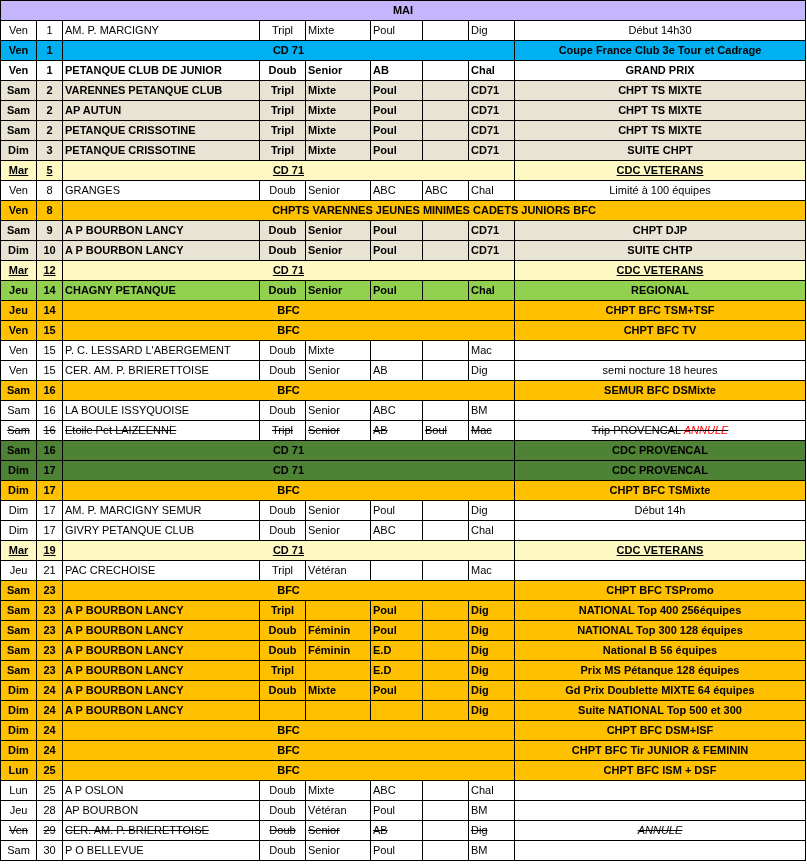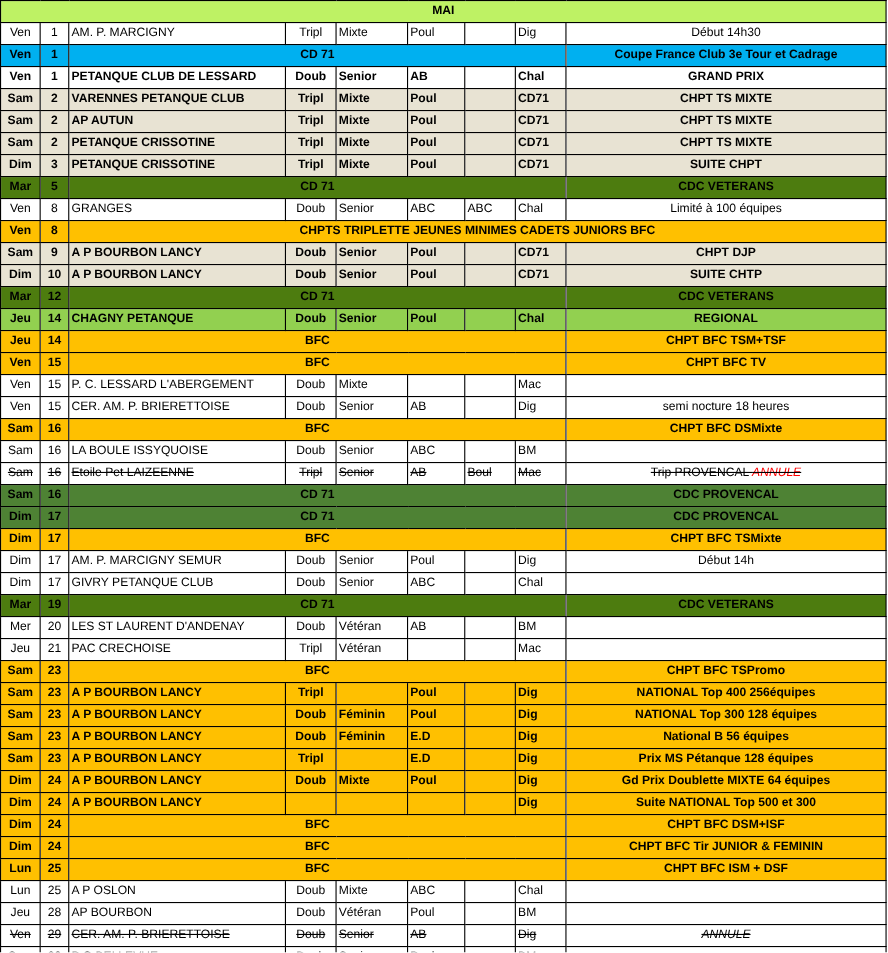--- a/index.html
+++ b/index.html
@@ -39,38 +39,38 @@
   col.c-num   { width: 26px; }
   col.c-club  { width: 197px; }
   col.c-type  { width: 46px; }
   col.c-cat   { width: 65px; }
   col.c-a     { width: 52px; }
   col.c-b     { width: 46px; }
   col.c-org   { width: 46px; }
   col.c-note  { width: 291px; }
 
   .title-row td {
-    background: #bef264;
+    background: #c4b5fd;
     color: #ff0000;
     font-weight: bold;
     text-align: center;
     font-size: 12px;
     height: 17px;
   }
   .ctr { text-align: center; }
   .left { text-align: left; }
   .bold { font-weight: bold; }
   .strike { text-decoration: line-through; }
   .red { color: #ff0000; font-style: italic; }
 
   
   .bg-white  { background: #ffffff; }
   .bg-cyan   { background: #00b0f0; }
   .bg-beige  { background: #e8e3d3; }
-  .bg-tan    { background: #4d7c0f; }
+  .bg-tan    { background: #fef9c3; text-decoration: underline; }
   .bg-orange { background: #ffc000; }
   .bg-green  { background: #92d050; }
   .bg-dgreen { background: #4e8234; }
 
   .txt-white { color: #ffffff; }
 
   .span-note { text-align: center; font-weight: bold; }
 </style>
 </head>
 <body>
@@ -105,21 +105,21 @@
         </tr>
         <tr>
           <td class="bg-cyan bold ctr">Ven</td>
           <td class="bg-cyan bold ctr">1</td>
           <td class="bg-cyan bold ctr" colspan="6">CD 71</td>
           <td class="bg-cyan bold span-note">Coupe France Club 3e Tour et Cadrage</td>
         </tr>
         <tr>
           <td class="bg-white bold ctr">Ven</td>
           <td class="bg-white bold ctr">1</td>
-          <td class="bg-white bold left">PETANQUE CLUB DE LESSARD</td>
+          <td class="bg-white bold left">PETANQUE CLUB DE JUNIOR</td>
           <td class="bg-white bold ctr">Doub</td>
           <td class="bg-white bold left">Senior</td>
           <td class="bg-white bold left">AB</td>
           <td class="bg-white bold left"></td>
           <td class="bg-white bold left">Chal</td>
           <td class="bg-white bold ctr">GRAND PRIX</td>
         </tr>
         <tr>
           <td class="bg-beige bold ctr">Sam</td>
           <td class="bg-beige bold ctr">2</td>
@@ -177,21 +177,21 @@
           <td class="bg-white ctr">Doub</td>
           <td class="bg-white left">Senior</td>
           <td class="bg-white left">ABC</td>
           <td class="bg-white left">ABC</td>
           <td class="bg-white left">Chal</td>
           <td class="bg-white ctr">Limité à 100 équipes</td>
         </tr>
         <tr>
           <td class="bg-orange bold ctr">Ven</td>
           <td class="bg-orange bold ctr">8</td>
-          <td class="bg-orange bold span-note" colspan="7">CHPTS TRIPLETTE JEUNES MINIMES CADETS JUNIORS BFC</td>
+          <td class="bg-orange bold span-note" colspan="7">CHPTS VARENNES JEUNES MINIMES CADETS JUNIORS BFC</td>
         </tr>
         <tr>
           <td class="bg-beige bold ctr">Sam</td>
           <td class="bg-beige bold ctr">9</td>
           <td class="bg-beige bold left">A P BOURBON LANCY</td>
           <td class="bg-beige bold ctr">Doub</td>
           <td class="bg-beige bold left">Senior</td>
           <td class="bg-beige bold left">Poul</td>
           <td class="bg-beige bold left"></td>
           <td class="bg-beige bold left">CD71</td>
@@ -256,21 +256,21 @@
           <td class="bg-white left">Senior</td>
           <td class="bg-white left">AB</td>
           <td class="bg-white left"></td>
           <td class="bg-white left">Dig</td>
           <td class="bg-white ctr">semi nocture  18 heures</td>
         </tr>
         <tr>
           <td class="bg-orange bold ctr">Sam</td>
           <td class="bg-orange bold ctr">16</td>
           <td class="bg-orange bold ctr" colspan="6">BFC</td>
-          <td class="bg-orange bold span-note">CHPT BFC DSMixte</td>
+          <td class="bg-orange bold span-note">SEMUR BFC DSMixte</td>
         </tr>
         <tr>
           <td class="bg-white ctr">Sam</td>
           <td class="bg-white ctr">16</td>
           <td class="bg-white left">LA BOULE  ISSYQUOISE</td>
           <td class="bg-white ctr">Doub</td>
           <td class="bg-white left">Senior</td>
           <td class="bg-white left">ABC</td>
           <td class="bg-white left"></td>
           <td class="bg-white left">BM</td>
@@ -327,31 +327,20 @@
           <td class="bg-white left">Chal</td>
           <td class="bg-white ctr"></td>
         </tr>
         <tr>
           <td class="bg-tan bold ctr">Mar</td>
           <td class="bg-tan bold ctr">19</td>
           <td class="bg-tan bold ctr" colspan="6">CD 71</td>
           <td class="bg-tan bold span-note">CDC VETERANS</td>
         </tr>
         <tr>
-          <td class="bg-white ctr">Mer</td>
-          <td class="bg-white ctr">20</td>
-          <td class="bg-white left">LES ST LAURENT D'ANDENAY</td>
-          <td class="bg-white ctr">Doub</td>
-          <td class="bg-white left">Vétéran</td>
-          <td class="bg-white left">AB</td>
-          <td class="bg-white left"></td>
-          <td class="bg-white left">BM</td>
-          <td class="bg-white ctr"></td>
-        </tr>
-        <tr>
           <td class="bg-white ctr">Jeu</td>
           <td class="bg-white ctr">21</td>
           <td class="bg-white left">PAC CRECHOISE</td>
           <td class="bg-white ctr">Tripl</td>
           <td class="bg-white left">Vétéran</td>
           <td class="bg-white left"></td>
           <td class="bg-white left"></td>
           <td class="bg-white left">Mac</td>
           <td class="bg-white ctr"></td>
         </tr>

